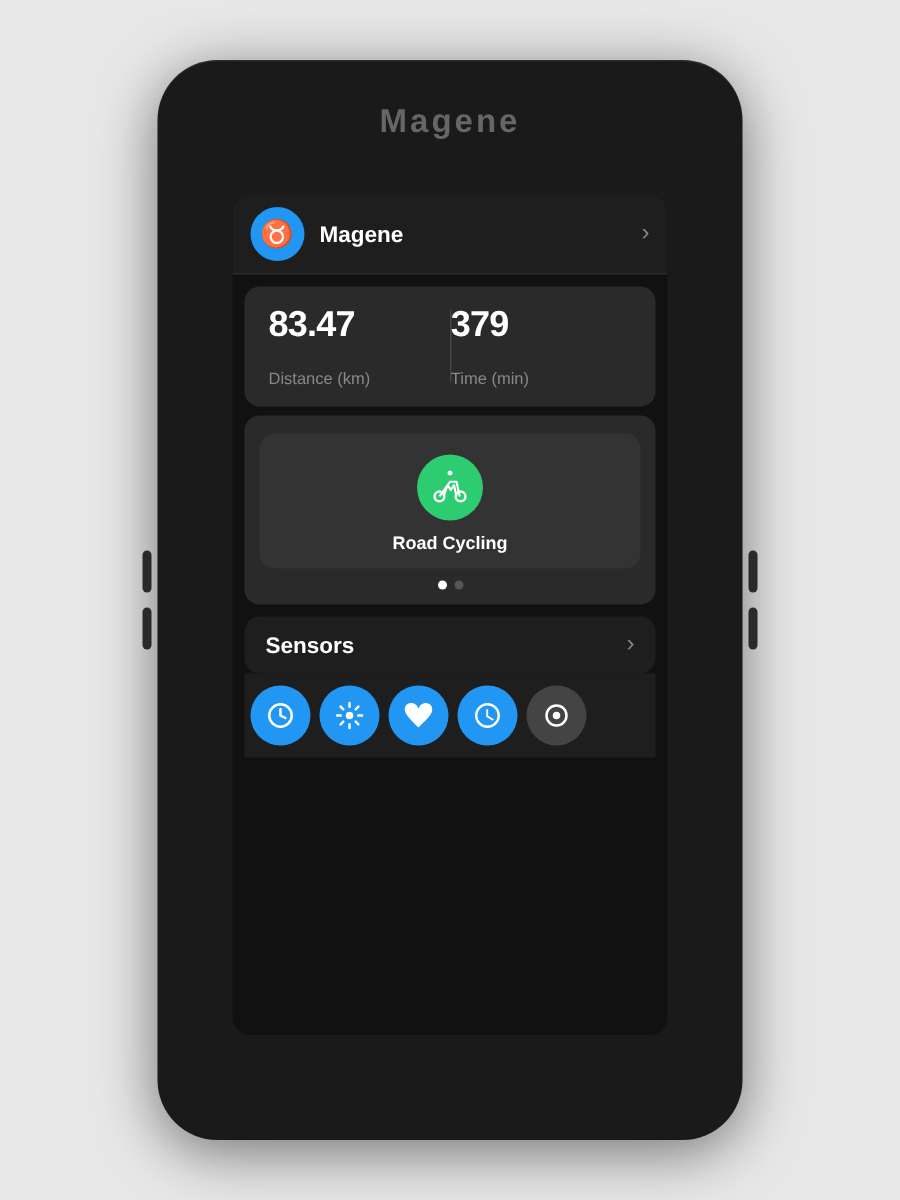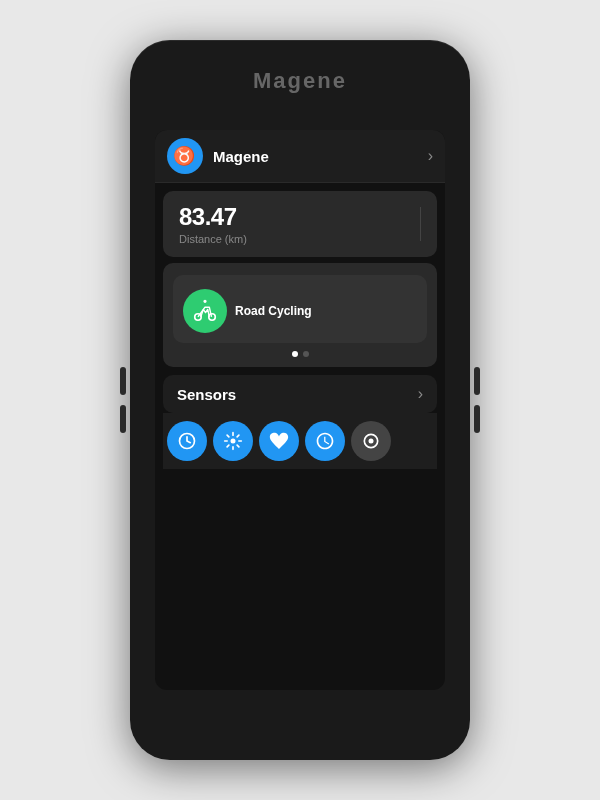--- a/index.html
+++ b/index.html
@@ -8,21 +8,21 @@
       height: 800px;
       background: #e8e8e8;
       display: flex;
       align-items: center;
       justify-content: center;
       font-family: -apple-system, BlinkMacSystemFont, 'Segoe UI', sans-serif;
       overflow: hidden;
     }
 
     .device-outer {
-      width: 340px;
+      width: 390px;
       height: 720px;
       background: #1a1a1a;
       border-radius: 40px;
       display: flex;
       flex-direction: column;
       align-items: center;
       justify-content: center;
       box-shadow: 0 8px 40px rgba(0,0,0,0.5), inset 0 1px 0 rgba(255,255,255,0.08);
       position: relative;
     }
@@ -147,21 +147,21 @@
     .stat-value {
       color: #fff;
       font-size: 24px;
       font-weight: 700;
       letter-spacing: -0.5px;
     }
 
     .stat-label {
       color: #888;
       font-size: 11px;
-      margin-top: 2px;
+      margin-top: 16px;
     }
 
     
     .activities-section {
       background: #2a2a2a;
       margin: 6px 8px 0;
       border-radius: 10px;
       padding: 12px 10px 10px;
       flex-shrink: 0;
     }
@@ -170,21 +170,21 @@
       display: flex;
       gap: 10px;
     }
 
     .activity-item {
       flex: 1;
       background: #333;
       border-radius: 10px;
       padding: 14px 10px 10px;
       display: flex;
-      flex-direction: row;
+      flex-direction: column;
       align-items: center;
       gap: 8px;
       cursor: pointer;
     }
 
     .activity-icon-circle {
       width: 44px;
       height: 44px;
       border-radius: 50%;
       display: flex;
@@ -335,20 +335,24 @@
       <span class="app-name">Magene</span>
       <span class="chevron-right">›</span>
     </div>
 
     <div class="stats-section">
       <div class="stat-item">
         <div class="stat-value">83.47</div>
         <div class="stat-label">Distance (km)</div>
       </div>
       <div class="stat-divider"></div>
+      <div class="stat-item">
+        <div class="stat-value">379</div>
+        <div class="stat-label">Time (min)</div>
+      </div>
     </div>
 
     <div class="activities-section">
       <div class="activities-grid">
 
         <div class="activity-item">
           <div class="activity-icon-circle green">
             <svg class="activity-icon-svg" viewBox="0 0 24 24" fill="white">
               <circle cx="5.5" cy="17.5" r="3" fill="none" stroke="white" stroke-width="1.5"></circle>
               <circle cx="18.5" cy="17.5" r="3" fill="none" stroke="white" stroke-width="1.5"></circle>

